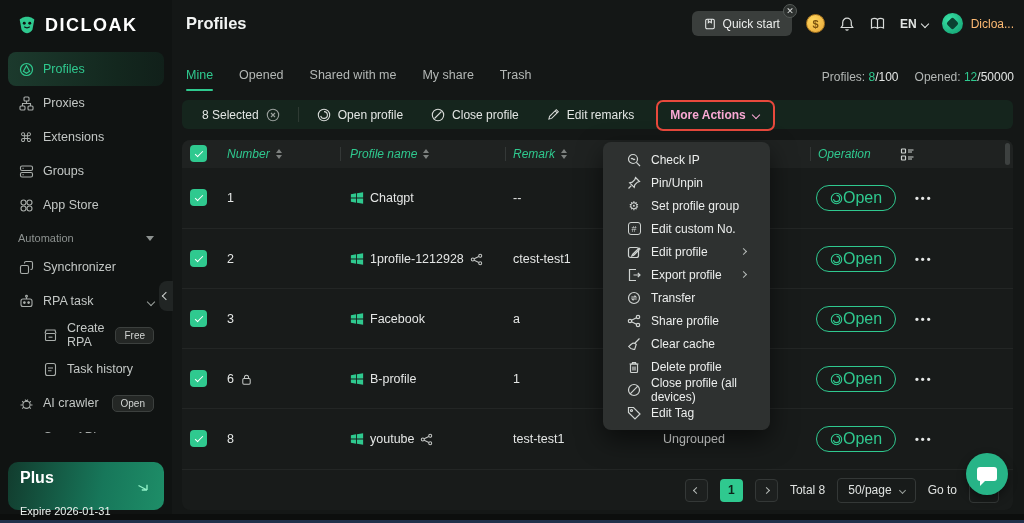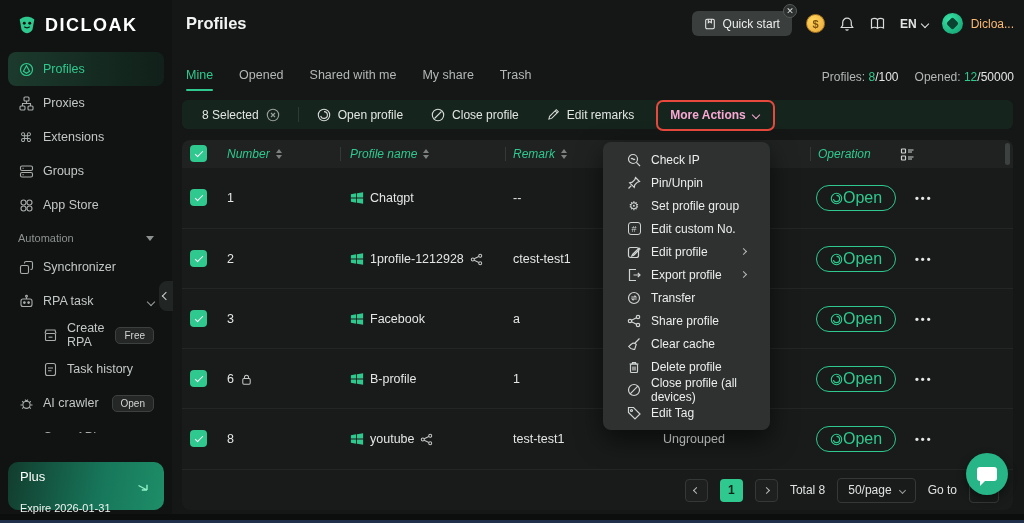--- a/index.html
+++ b/index.html
@@ -27,21 +27,21 @@
   .nav-sub { padding-left:34px; }
   .badge { margin-left:auto; background:#33373590; border:1px solid #3c403e; color:#d2d5d3; font-size:10px;
     padding:2px 8px; border-radius:5px; }
   .rpa-chev { margin-left:auto; color:#9aa09d; }
   .clipped { height:13px; overflow:hidden; opacity:.85; }
   .collapse-handle { position:absolute; left:159px; top:281px; width:14px; height:30px; background:#212524;
     border-radius:8px 0 0 8px; display:flex; align-items:center; justify-content:center; color:#cfd3d1; cursor:pointer; z-index:5;}
   .plan-card { position:absolute; left:8px; top:462px; width:156px; height:48px; border-radius:10px;
     background:linear-gradient(100deg,#123c2e 0%, #17775a 60%, #1e8e68 100%);
     padding:7px 12px; cursor:pointer; }
-  .plan-title { font-size:13px; font-weight:normal; color:#fff; }
+  .plan-title { font-size:16px; font-weight:bold; color:#fff; }
   .plan-sub { font-size:11px; color:#eef4f1; margin-top:18px; }
   .plan-arrow { position:absolute; right:14px; top:18px; }
 
   
   .main { position:absolute; left:172px; top:0; width:852px; height:514px; background:#141716; }
   .page-title { position:absolute; left:14px; top:14px; font-size:16.5px; font-weight:bold; color:#f2f4f3; }
   .topbar-right { position:absolute; right:10px; top:11px; display:flex; align-items:center; gap:14px; }
   .quick-start { position:relative; display:flex; align-items:center; gap:7px; background:#3a3e3c; border-radius:6px;
     height:25px; padding:0 12px; font-size:12px; color:#eceeed; cursor:pointer; }
   .qs-close { position:absolute; right:-5px; top:-7px; width:14px; height:14px; border-radius:50%;

